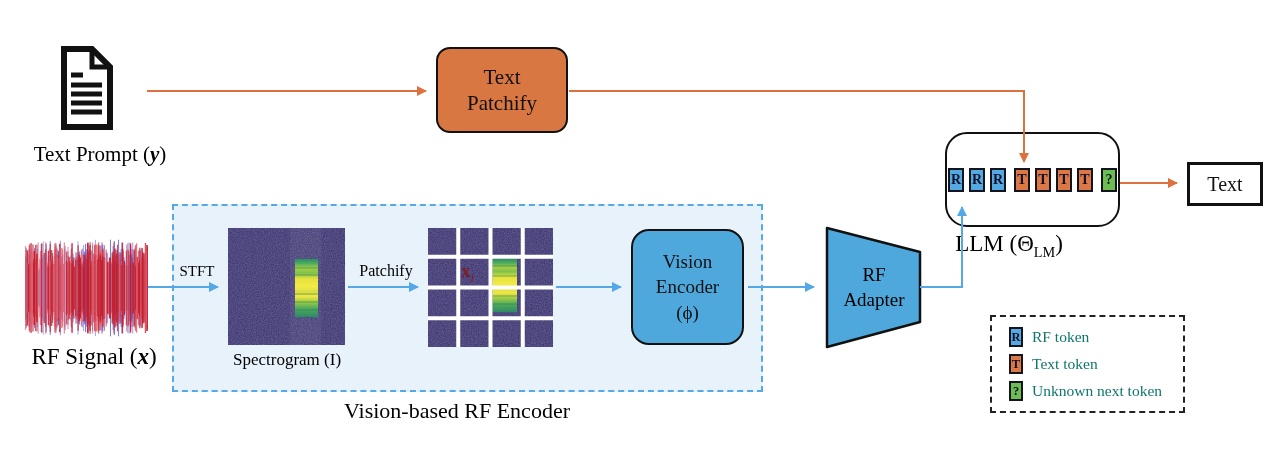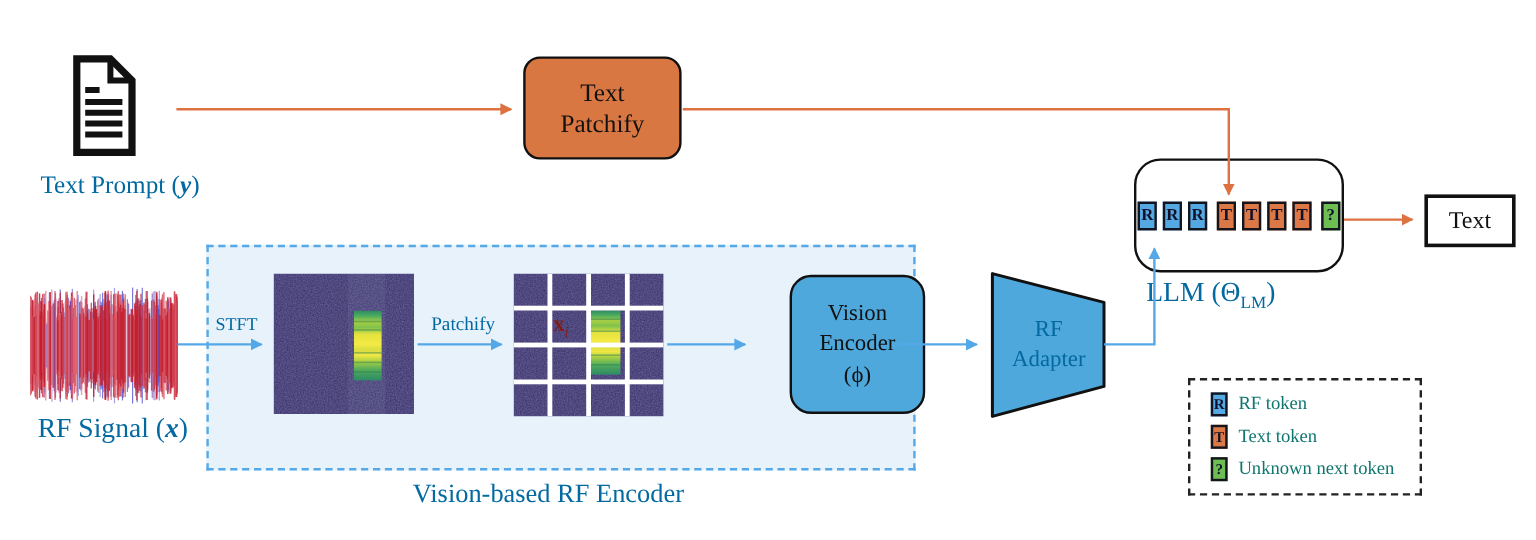--- a/index.html
+++ b/index.html
@@ -1,19 +1,19 @@
 <!DOCTYPE html>
 <html><head>
 <meta charset="utf-8">
 <style>
   html,body{margin:0;padding:0;background:#fff;}
   #stage{position:relative;width:1280px;height:450px;background:#fff;overflow:hidden;
          font-family:"Liberation Serif", serif; color:#111;}
   .abs{position:absolute;}
-  .lbl{text-align:center;color:#0369a1;}
+  .lbl{text-align:center;color:#000000;}
   .mvar{font-style:italic;font-weight:bold;}
   
   .round-box{box-sizing:border-box;border:2.5px solid #111;display:flex;flex-direction:column;
              align-items:center;justify-content:center;text-align:center;}
   .tokenizer{background:#D97743;border-radius:14px;font-size:21px;line-height:1.25;}
   .vision-encoder{background:#4FA8DC;border-radius:18px;font-size:19px;line-height:1.32;}
   .llm-box{background:#fff;border-radius:22px;}
   .text-box{box-sizing:border-box;border:3px solid #111;background:#fff;display:flex;
             align-items:center;justify-content:center;font-size:20px;}
   
@@ -524,20 +524,21 @@
     <rect x="67" y="31" width="23" height="58" fill="url(#band)"></rect>
     <g stroke="#2F7E52" stroke-width="1.4" opacity="0.45">
       <line x1="67" y1="40" x2="90" y2="40"></line>
       <line x1="67" y1="47" x2="90" y2="47"></line>
       <line x1="67" y1="66" x2="90" y2="66"></line>
       <line x1="67" y1="74" x2="90" y2="74"></line>
       <line x1="67" y1="82" x2="90" y2="82"></line>
     </g>
   </svg>
 
+  <div class="abs lbl" style="left:207px;top:350px;width:160px;font-size:17px;">Spectrogram (I)</div>
 
   <div class="abs lbl" style="left:346px;top:262px;width:80px;font-size:16px;">Patchify</div>
 
   <svg class="abs" style="left:428px;top:228px;" width="125" height="119">
     <rect width="125" height="119" fill="#342E66"></rect>
     <rect width="125" height="119" filter="url(#grain)"></rect>
     <rect x="64.5" y="30.75" width="24.5" height="53.5" fill="url(#band)"></rect>
     <g stroke="#2F7E52" stroke-width="1.3" opacity="0.45">
       <line x1="64.5" y1="38" x2="89" y2="38"></line>
       <line x1="64.5" y1="48" x2="89" y2="48"></line>
@@ -549,21 +550,21 @@
       <rect x="60.5" y="0" width="4" height="119"></rect>
       <rect x="92.75" y="0" width="4" height="119"></rect>
       <rect x="0" y="26.75" width="125" height="4"></rect>
       <rect x="0" y="57.5" width="125" height="4"></rect>
       <rect x="0" y="88.25" width="125" height="4"></rect>
     </g>
   </svg>
 
   <div class="abs xi-label" style="left:461px;top:260px;"><span>x</span><sub>i</sub></div>
 
-  <div class="abs round-box vision-encoder" style="left:631px;top:229px;width:113px;height:116px;margin-left:27px;">
+  <div class="abs round-box vision-encoder" style="left:631px;top:229px;width:113px;height:116px;">
     <div>Vision</div>
     <div>Encoder</div>
     <div>(ϕ)</div>
   </div>
 
   <svg class="abs" style="left:824px;top:225px;" width="100" height="126">
     <polygon points="3,3 96,27 96,97 3,122" fill="#4FA8DC" stroke="#111" stroke-width="2.5" stroke-linejoin="round"></polygon>
   </svg>
   <div class="abs lbl" style="left:824px;top:262px;width:100px;font-size:19px;line-height:1.32;">
     <div>RF</div>

